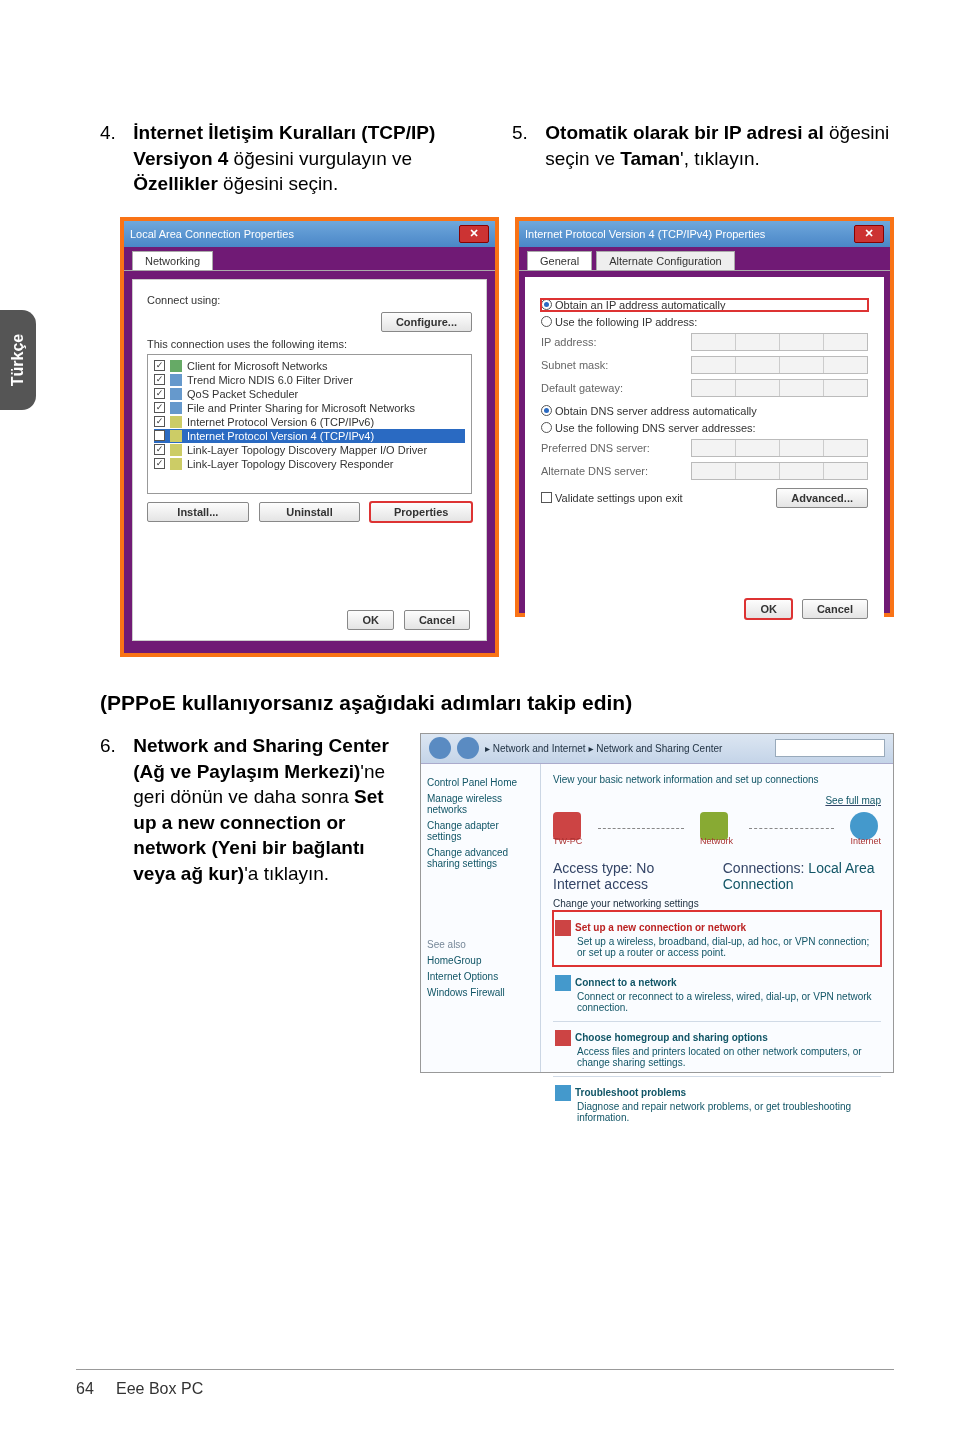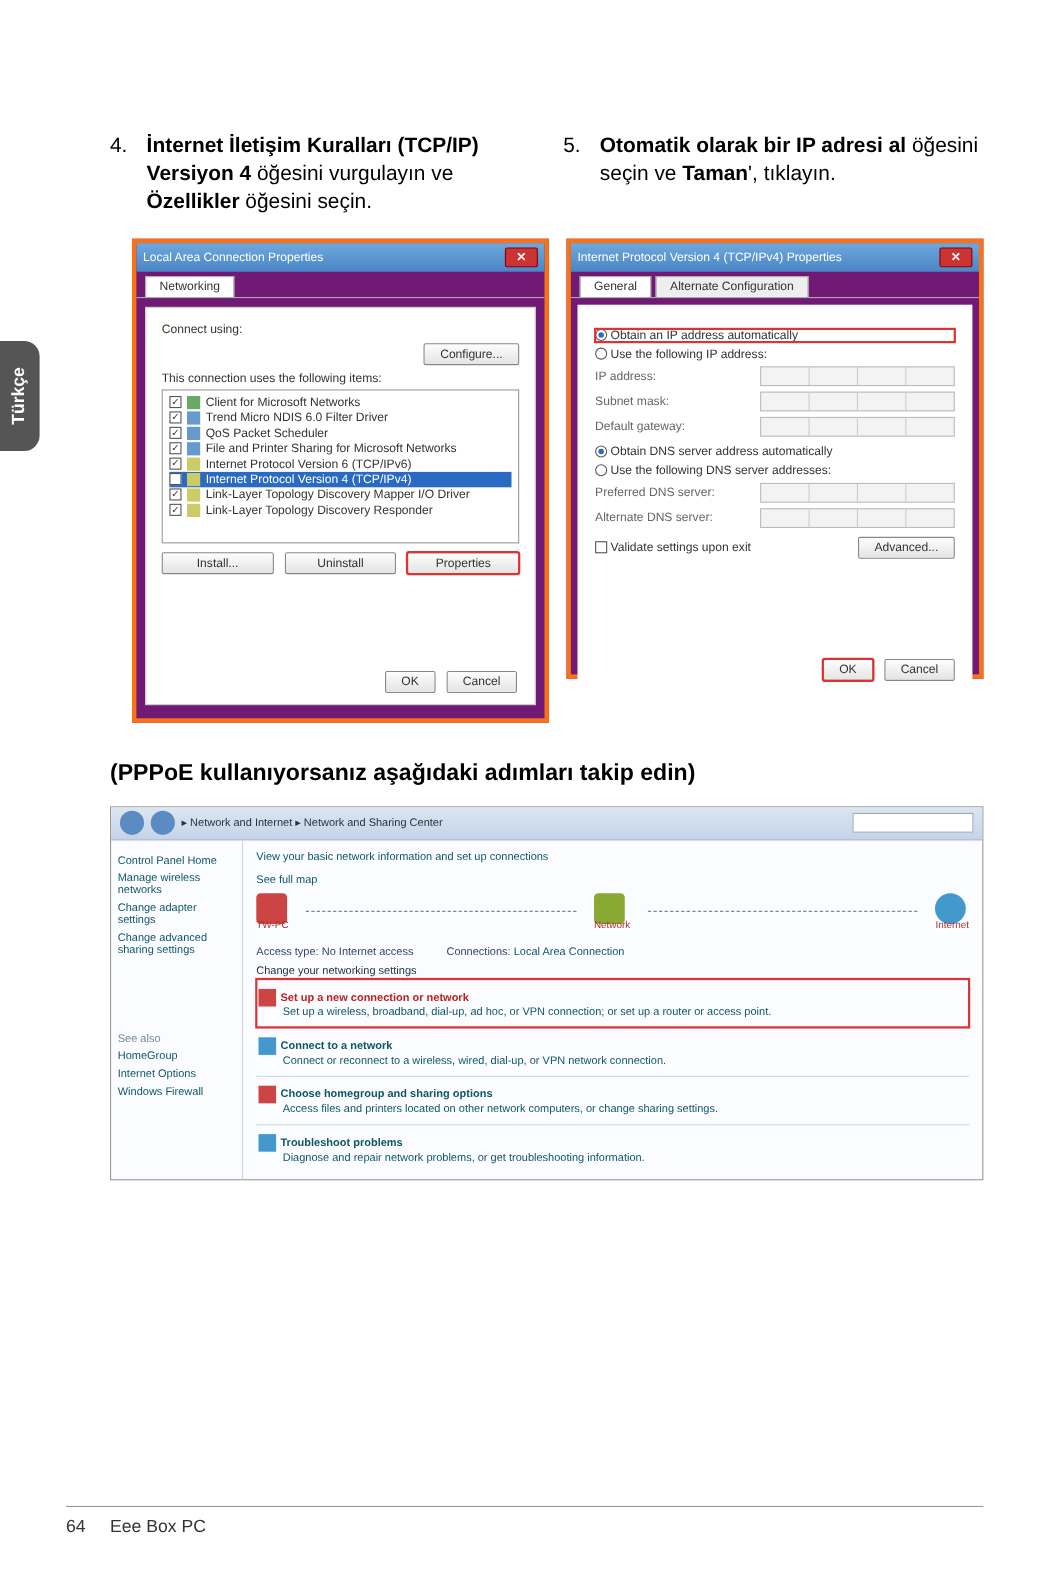--- a/index.html
+++ b/index.html
@@ -20,21 +20,21 @@
   .titlebar .x { margin-left:auto; width:30px; height:18px; background:#c33; border:1px solid #800; display:flex; align-items:center; justify-content:center; font-weight:bold; border-radius:2px; }
   .titlebar2 { justify-content:flex-start; }
   .titlebar2 .x { background:#c33; }
   .tabstrip { height:24px; border-bottom:1px solid #aaa; display:flex; align-items:flex-end; padding-left:8px; }
   .tab { border:1px solid #aaa; border-bottom:none; padding:3px 12px; background:#fff; font-size:11px; margin-right:4px; }
   .tab.inact { background:#eee; }
   .inner { padding:10px 14px; background:#fff; margin:8px; border:1px solid #ccc; height:calc(100% - 70px); position:relative; }
   .inner2 { padding:12px 16px; background:#fff; margin:6px; height:calc(100% - 40px); position:relative; }
   .lbl { font-size:11px; margin:4px 0; }
   .sunken { border:1px solid #999; background:#fff; padding:4px 6px; font-size:11px; display:flex; align-items:center; }
-  .btn { border:1px solid #888; background:linear-gradient(#fdfdfd,#e4e4e4); padding:3px 14px; font-size:11px; border-radius:2px; display:inline-block; }
+  .btn { border:1px solid #888; background:linear-gradient(#fdfdfd,#e4e4e4); padding:3px 14px; font-size:11px; border-radius:2px; display:inline-block;font-weight:bold; }
   .btn.hl { outline:2px solid #d33; outline-offset:-1px; }
   .listbox { border:1px solid #999; background:#fff; height:140px; padding:4px 6px; font-size:11px; overflow:hidden; }
   .listbox .row { display:flex; align-items:center; gap:5px; padding:1px 0; white-space:nowrap; }
   .listbox .row.sel { background:#2a6ac2; color:#fff; }
   .cb { width:11px; height:11px; border:1px solid #555; background:#fff; display:inline-flex; align-items:center; justify-content:center; font-size:9px; line-height:1; }
   .ic { width:12px; height:12px; background:#6a6; display:inline-block; }
   .ic.b { background:#69c; }
   .ic.y { background:#cc6; }
   .btnrow { display:flex; gap:10px; margin-top:8px; }
   .btnrow .btn { flex:1; text-align:center; }
@@ -68,21 +68,21 @@
   .nsc .dash { flex:1; border-top:1px dashed #888; }
   .nsc .netlbl { font-size:9px; color:#a33; margin-top:-4px; }
   .nsc .block { border-top:1px solid #d0dae6; padding:8px 2px; }
   .nsc .block .bt { color:#b22; font-size:10px; font-weight:bold; }
   .nsc .block .bl { color:#156; font-size:10px; margin-left:22px; }
   .nsc .bicon { width:16px; height:16px; display:inline-block; vertical-align:middle; margin-right:4px; }
   .nsc .bi1 { background:#c44; }
   .nsc .bi2 { background:#49c; }
   .nsc .bi3 { background:#c44; }
   .nsc .bi4 { background:#49c; }
-  .footer { position:absolute; left:60px; bottom:40px; right:60px; border-top:1px solid #999; padding-top:10px; font-size:16px; color:#333; }
+  .footer { position:absolute; left:76px; bottom:40px; right:60px; border-top:1px solid #999; padding-top:10px; font-size:16px; color:#333; }
   .hl-red { outline:2px solid #d33; outline-offset:-1px; }
 </style>
 </head>
 <body>
 
 <div class="side-tab">
     <span>Türkçe</span>
   </div>
 
 <div class="page">
@@ -243,20 +243,26 @@
           <span class="btn hl">OK</span>
           <span class="btn">Cancel</span>
         </div>
       </div>
     </div>
   </div>
 
   <div class="section-head">(PPPoE kullanıyorsanız aşağıdaki adımları takip edin)</div>
 
   <div class="row6">
+    <div class="left">
+      <span class="step-num">6.</span>
+      <span class="step-body">
+        <span class="bold">Network and Sharing Center (Ağ ve Paylaşım Merkezi)</span><span>'ne geri dönün ve daha sonra </span><span class="bold">Set up a new connection or network (Yeni bir bağlantı veya ağ kur)</span><span>'a tıklayın.</span>
+      </span>
+    </div>
     <div class="nsc">
       <div class="top">
         <div class="nav"></div>
         <div class="nav"></div>
         <div class="crumb">▸ Network and Internet ▸ Network and Sharing Center</div>
         <div class="search" title="Search Control Panel"></div>
       </div>
       <div class="body">
         <div class="side">
           <div>Control Panel Home</div>
@@ -264,38 +270,38 @@
           <div>Change adapter settings</div>
           <div>Change advanced sharing settings</div>
           <div style="height:60px;"></div>
           <div style="color:#789;">See also</div>
           <div>HomeGroup</div>
           <div>Internet Options</div>
           <div>Windows Firewall</div>
         </div>
         <div class="main">
           <div class="info">View your basic network information and set up connections</div>
-          <div style=""><span style="color:#156;">See full map</span></div>
+          <div style="text-align:right;text-decoration:underline;"><span style="color:#156;">See full map</span></div>
           <div class="netmap">
             <div style="text-align:center;">
                 <div class="node"></div>
                 <div class="netlbl">TW-PC</div>
               </div>
             <div class="dash"></div>
             <div style="text-align:center;">
                 <div class="node b"></div>
                 <div class="netlbl">Network</div>
               </div>
             <div class="dash"></div>
             <div style="text-align:center;">
                 <div class="node g"></div>
                 <div class="netlbl">Internet</div>
               </div>
           </div>
-          <div style="display:flex;gap:30px;font-size:10px;margin-bottom:0;">
+          <div style="display:flex;gap:30px;font-size:14px;margin-bottom:0;">
             <div><span>Access type:</span> <span>No Internet access</span></div>
             <div><span>Connections:</span> <span style="color:#156;">Local Area Connection</span></div>
           </div>
           <div style="font-size:10px;color:#234;margin:6px 0 2px;">Change your networking settings</div>
           <div class="block hl-red">
             <span class="bicon bi1"></span><span class="bt">Set up a new connection or network</span>
             <div class="bl">Set up a wireless, broadband, dial-up, ad hoc, or VPN connection; or set up a router or access point.</div>
           </div>
           <div class="block">
             <span class="bicon bi2"></span><span class="bt" style="color:#156;">Connect to a network</span>

